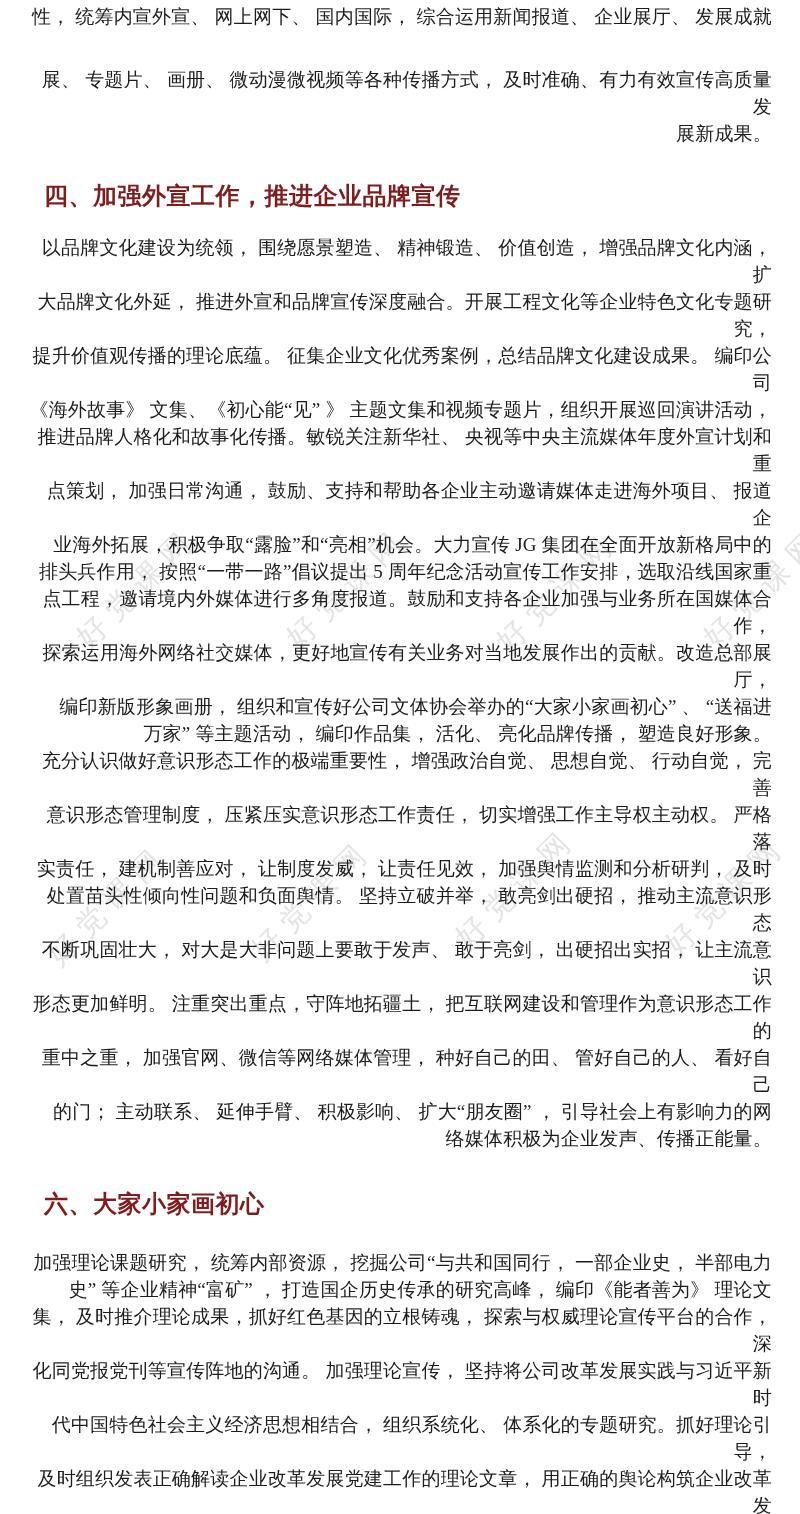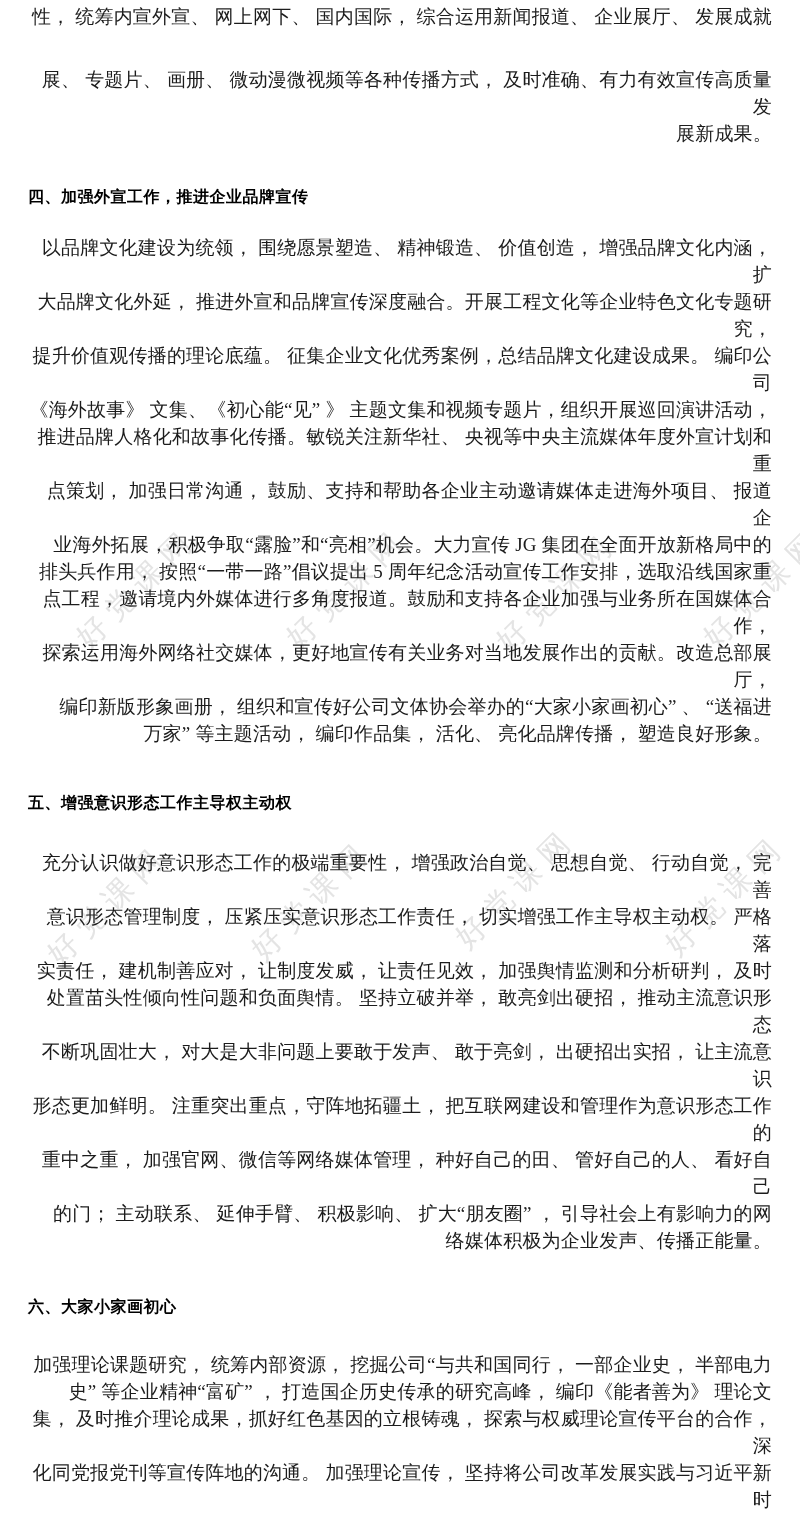--- a/index.html
+++ b/index.html
@@ -49,25 +49,25 @@
   .body-text {
     margin: 0;
     font-size: 19px;
     line-height: 27px;
     letter-spacing: 0.2px;
     white-space: pre-wrap;
     text-align: right;
   }
   .intro-rest { margin-top: 36px; }
   .sec-heading {
-    margin: 0;
-    font-size: 16px;
+    margin: 16px;
+    font-size: 24px;
     line-height: 27px;
     font-weight: bold;
-    color: #000000;
+    color: #7f1d1d;
     letter-spacing: 0.5px;
     white-space: pre-wrap;
   }
   .h-sec4 { margin-top: 36px; margin-bottom: 24px; }
   .h-sec5 { margin-top: 42px; margin-bottom: 33px; }
   .h-sec6 { margin-top: 39px; margin-bottom: 31px; }
 </style>
 </head>
 <body>
 
@@ -97,21 +97,20 @@
 《海外故事》 文集、《初心能“见” 》 主题文集和视频专题片，组织开展巡回演讲活动，
 推进品牌人格化和故事化传播。敏锐关注新华社、 央视等中央主流媒体年度外宣计划和重
 点策划， 加强日常沟通， 鼓励、支持和帮助各企业主动邀请媒体走进海外项目、 报道企
 业海外拓展，积极争取“露脸”和“亮相”机会。大力宣传 JG 集团在全面开放新格局中的
 排头兵作用， 按照“一带一路”倡议提出 5 周年纪念活动宣传工作安排，选取沿线国家重
 点工程，邀请境内外媒体进行多角度报道。鼓励和支持各企业加强与业务所在国媒体合作，
 探索运用海外网络社交媒体，更好地宣传有关业务对当地发展作出的贡献。改造总部展厅，
 编印新版形象画册， 组织和宣传好公司文体协会举办的“大家小家画初心” 、 “送福进
 万家” 等主题活动， 编印作品集， 活化、 亮化品牌传播， 塑造良好形象。</p>
 
-    <h2 class="sec-heading h-sec5">五、增强意识形态工作主导权主动权</h2>
     <p class="body-text">充分认识做好意识形态工作的极端重要性， 增强政治自觉、 思想自觉、 行动自觉， 完善
 意识形态管理制度， 压紧压实意识形态工作责任， 切实增强工作主导权主动权。 严格落
 实责任， 建机制善应对， 让制度发威， 让责任见效， 加强舆情监测和分析研判， 及时
 处置苗头性倾向性问题和负面舆情。 坚持立破并举， 敢亮剑出硬招， 推动主流意识形态
 不断巩固壮大， 对大是大非问题上要敢于发声、 敢于亮剑， 出硬招出实招， 让主流意识
 形态更加鲜明。 注重突出重点，守阵地拓疆土， 把互联网建设和管理作为意识形态工作的
 重中之重， 加强官网、微信等网络媒体管理， 种好自己的田、 管好自己的人、 看好自己
 的门； 主动联系、 延伸手臂、 积极影响、 扩大“朋友圈” ， 引导社会上有影响力的网
 络媒体积极为企业发声、传播正能量。</p>
 

